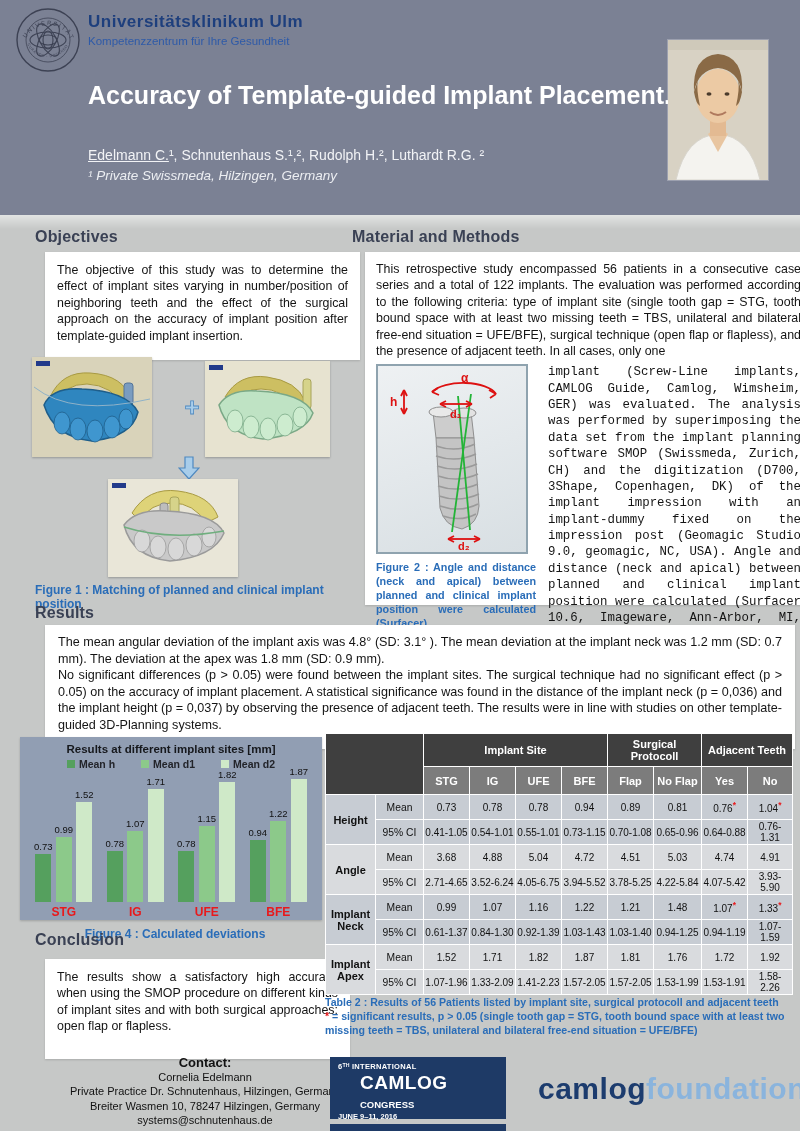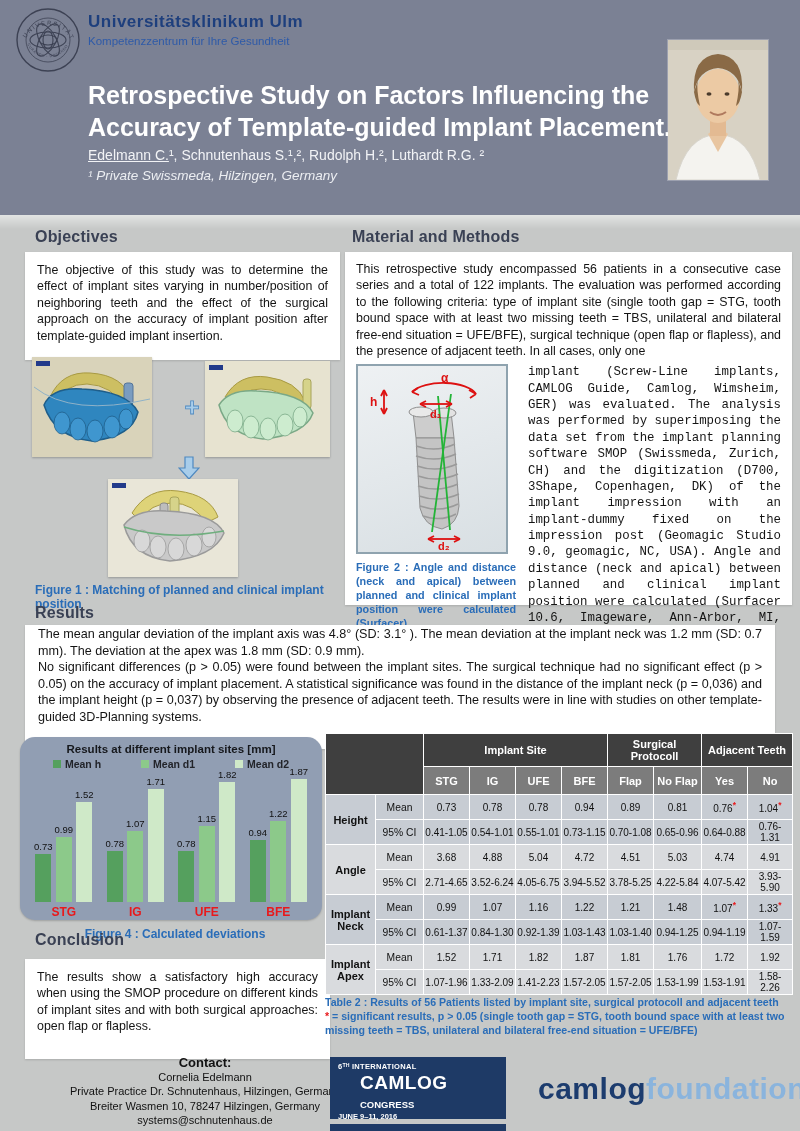--- a/index.html
+++ b/index.html
@@ -17,21 +17,21 @@
   .authors{position:absolute;left:88px;top:147px;font-size:14px;color:#f2f3f6;}
   .authors .u{text-decoration:underline;}
   .affil{position:absolute;left:88px;font-size:13.5px;font-style:italic;color:#eceef2;}
   .affil1{top:168px;} .affil2{top:186px;}
   .photo{position:absolute;left:668px;top:40px;width:100px;height:140px;box-shadow:0 0 0 1px rgba(255,255,255,.25);}
 
   
   .main{position:absolute;left:0;top:215px;width:800px;height:916px;
         background:linear-gradient(180deg,#e2e4e3 0,#c6c8c7 14px,#c6c8c7 100%);}
   .sec-h{position:absolute;font-size:16px;font-weight:bold;color:#3a4154;letter-spacing:.2px;}
-  .box{position:absolute;background:#ffffff;box-shadow:0 1px 2px rgba(0,0,0,.15);}
+  .box{position:absolute;background:#ffffff;box-shadow:0 1px 2px rgba(0,0,0,.15);margin-left:20px;}
   .body-txt{font-size:12.4px;line-height:1.32;color:#141414;text-align:justify;}
   .body-txt p{margin:0;}
 
   .h-objectives{left:35px;top:13px;}
   .box-objectives{left:25px;top:37px;width:315px;height:108px;padding:10px 12px;box-sizing:border-box;}
 
   .h-methods{left:352px;top:13px;}
   .box-methods{left:345px;top:37px;width:447px;height:353px;padding:9px 11px;box-sizing:border-box;}
   .methods-cols{display:flex;margin-top:5px;}
   .fig2-col{width:172px;flex:none;}
@@ -41,27 +41,27 @@
 
   
   .fig1{position:absolute;left:25px;top:142px;width:315px;height:240px;}
   .shot{position:absolute;box-shadow:0 1px 2px rgba(0,0,0,.25);}
   .shot svg{display:block;}
   .fig1-plus{position:absolute;left:155px;top:38px;width:24px;height:26px;}
   .fig1-arrow{position:absolute;left:153px;top:98px;width:22px;height:26px;}
   .fig1-cap{position:absolute;left:10px;top:226px;width:305px;font-size:12px;font-weight:600;color:#2a6db8;}
 
   .h-results{left:35px;top:389px;}
-  .box-results{left:25px;top:410px;width:750px;height:124px;padding:1px 13px;box-sizing:border-box;}
+  .box-results{left:25px;top:410px;width:750px;height:124px;padding:9px 13px;box-sizing:border-box;}
   .box-results .body-txt{font-size:12.6px;}
 
   
-  .chart{position:absolute;left:20px;top:522px;width:302px;height:183px;background:#919eb3;box-shadow:0 1px 2px rgba(0,0,0,.2);border-radius:15px;}
+  .chart{position:absolute;left:20px;top:522px;width:302px;height:183px;background:#919eb3;box-shadow:0 1px 2px rgba(0,0,0,.2);}
   .chart-title{padding-top:6px;text-align:center;font-size:11.5px;font-weight:bold;color:#16181c;}
-  .legend{display:flex;justify-content:center;gap:40px;margin-top:3px;}
+  .legend{display:flex;justify-content:center;gap:26px;margin-top:3px;}
   .leg-item{display:flex;align-items:center;gap:4px;font-size:10.5px;font-weight:bold;color:#22242a;}
   .leg-sq{width:8px;height:8px;flex:none;}
   .bars{display:flex;justify-content:space-around;align-items:flex-end;height:128px;margin:4px 8px 0 8px;}
   .bar-group{display:flex;align-items:flex-end;gap:2px;}
   .bar-wrap{display:flex;flex-direction:column;align-items:center;}
   .bar-val{font-size:9.5px;color:#111;margin-bottom:2px;}
   .bar{width:16px;}
   .cats{display:flex;justify-content:space-around;margin:3px 8px 0 8px;}
   .cat{width:60px;text-align:center;font-size:12px;font-weight:bold;color:#e8191c;}
   .fig4-cap{position:absolute;left:60px;top:712px;width:230px;text-align:center;font-size:12px;font-weight:600;color:#2a6db8;}
@@ -128,21 +128,20 @@
         <textPath href="#arcBot" startOffset="6%">CURANDO · DOCENDO · SCIENDO</textPath>
       </text>
     </svg>
 
     <div class="org">
       <div class="org-name">Universitätsklinikum Ulm</div>
       <div class="org-sub1">Kompetenzzentrum für Ihre Gesundheit</div>
     </div>
 
     <div class="title">
-      <div>Retrospective Study on Factors Influencing the</div>
       <div>Accuracy of Template-guided Implant Placement.</div>
     </div>
 
     <div class="authors"><span class="u">Edelmann C.</span><span>¹, Schnutenhaus S.¹,², Rudolph H.², Luthardt R.G. ²</span></div>
     <div class="affil affil1">¹ Private Swissmeda, Hilzingen, Germany</div>
 
     <svg class="photo" viewBox="0 0 100 140">
       <rect width="100" height="140" fill="#d8d2c4"></rect>
       <rect y="0" width="100" height="10" fill="#cfc9ba"></rect>
       <path d="M 8,140 Q 18,96 50,94 Q 82,96 92,140 Z" fill="#f4f3ef" stroke="#d8d5cd" stroke-width="1"></path>

